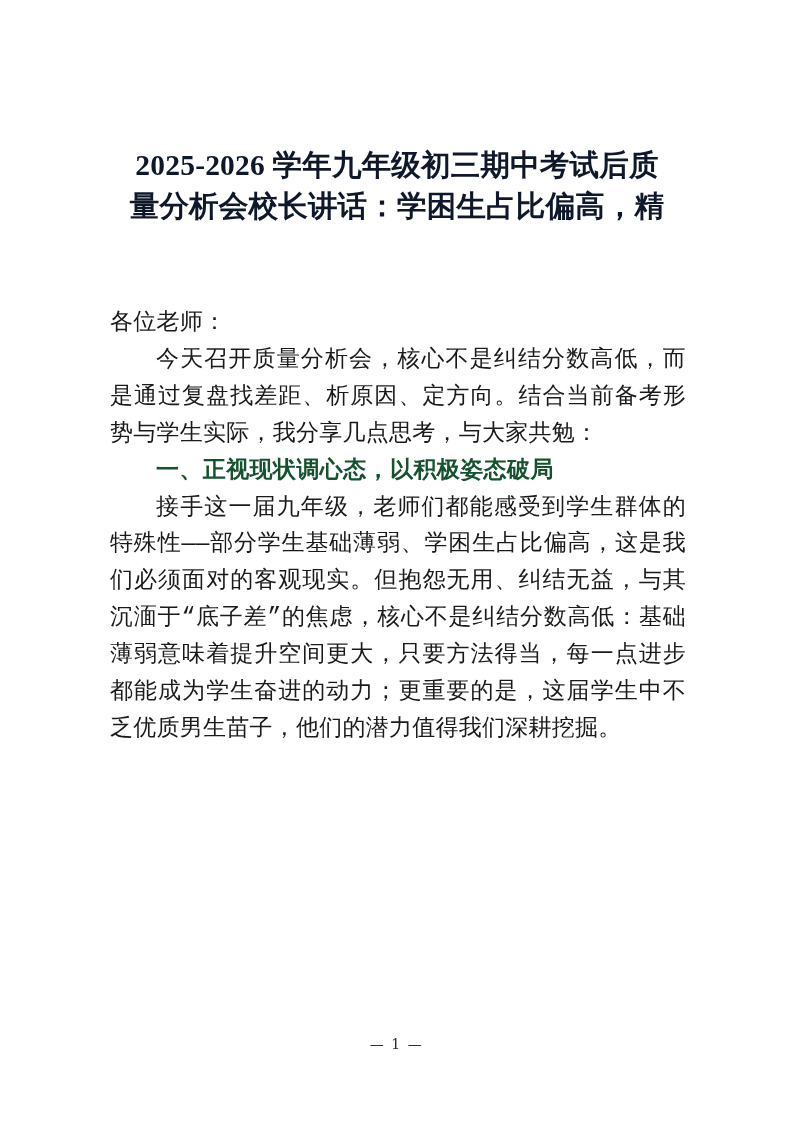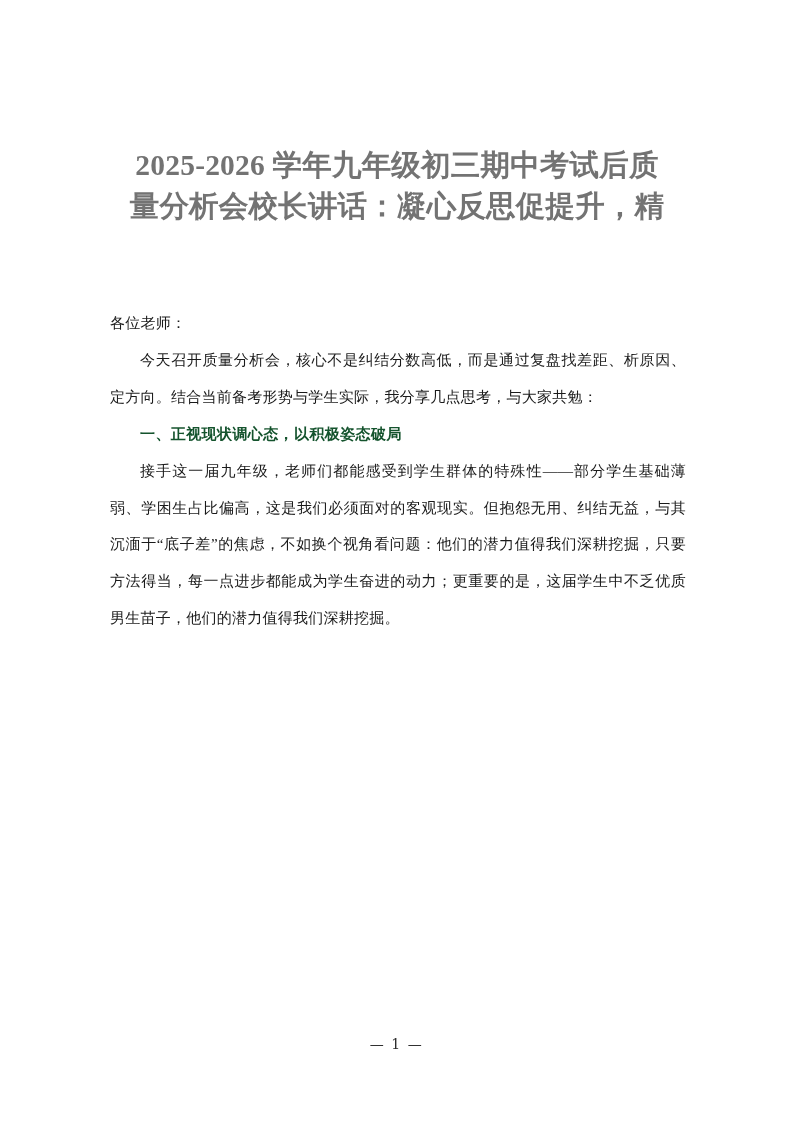--- a/index.html
+++ b/index.html
@@ -29,34 +29,34 @@
     position: absolute;
     left: 108px;
     top: 145px;
     width: 578px;
     text-align: center;
     font-family: "Liberation Serif", "DejaVu Serif", serif;
     font-weight: bold;
     font-size: 29.5px;
     line-height: 41px;
     letter-spacing: 0.2px;
-    color: #737373;
+    color: #0f172a;
   }
 
   
   .body-block {
     position: absolute;
     left: 110px;
     top: 305px;
     width: 576px;
   }
 
   .para {
-    font-family: Liberation Serif, serif;
-    font-size: 15px;
+    font-family: Liberation Mono, monospace;
+    font-size: 23px;
     line-height: 36.9px;
     color: #1a1a1a;
     text-align: justify;
     text-justify: inter-character;
     text-align-last: left;
     margin: 0;
     letter-spacing: 0.25px;
   }
 
   .para.indent {
@@ -83,33 +83,33 @@
     letter-spacing: 1.5px;
   }
 </style>
 </head>
 <body>
 
 <div class="page">
 
   <div class="doc-title">
     <div>2025-2026 学年九年级初三期中考试后质</div>
-    <div>量分析会校长讲话：凝心反思促提升，精</div>
+    <div>量分析会校长讲话：学困生占比偏高，精</div>
   </div>
 
   <div class="body-block">
 
     <p class="para">各位老师：</p>
 
 
 
     <p class="para indent">今天召开质量分析会，核心不是纠结分数高低，而是通过复盘找差距、析原因、定方向。结合当前备考形势与学生实际，我分享几点思考，与大家共勉：</p>
 
     <p class="para heading">一、正视现状调心态，以积极姿态破局</p>
 
-    <p class="para indent">接手这一届九年级，老师们都能感受到学生群体的特殊性——部分学生基础薄弱、学困生占比偏高，这是我们必须面对的客观现实。但抱怨无用、纠结无益，与其沉湎于“底子差”的焦虑，不如换个视角看问题：他们的潜力值得我们深耕挖掘，只要方法得当，每一点进步都能成为学生奋进的动力；更重要的是，这届学生中不乏优质男生苗子，他们的潜力值得我们深耕挖掘。</p>
+    <p class="para indent">接手这一届九年级，老师们都能感受到学生群体的特殊性——部分学生基础薄弱、学困生占比偏高，这是我们必须面对的客观现实。但抱怨无用、纠结无益，与其沉湎于“底子差”的焦虑，核心不是纠结分数高低：基础薄弱意味着提升空间更大，只要方法得当，每一点进步都能成为学生奋进的动力；更重要的是，这届学生中不乏优质男生苗子，他们的潜力值得我们深耕挖掘。</p>
 
 
   </div>
 
   <div class="page-footer">— 1 —</div>
 
 </div>
 
 </body></html>

